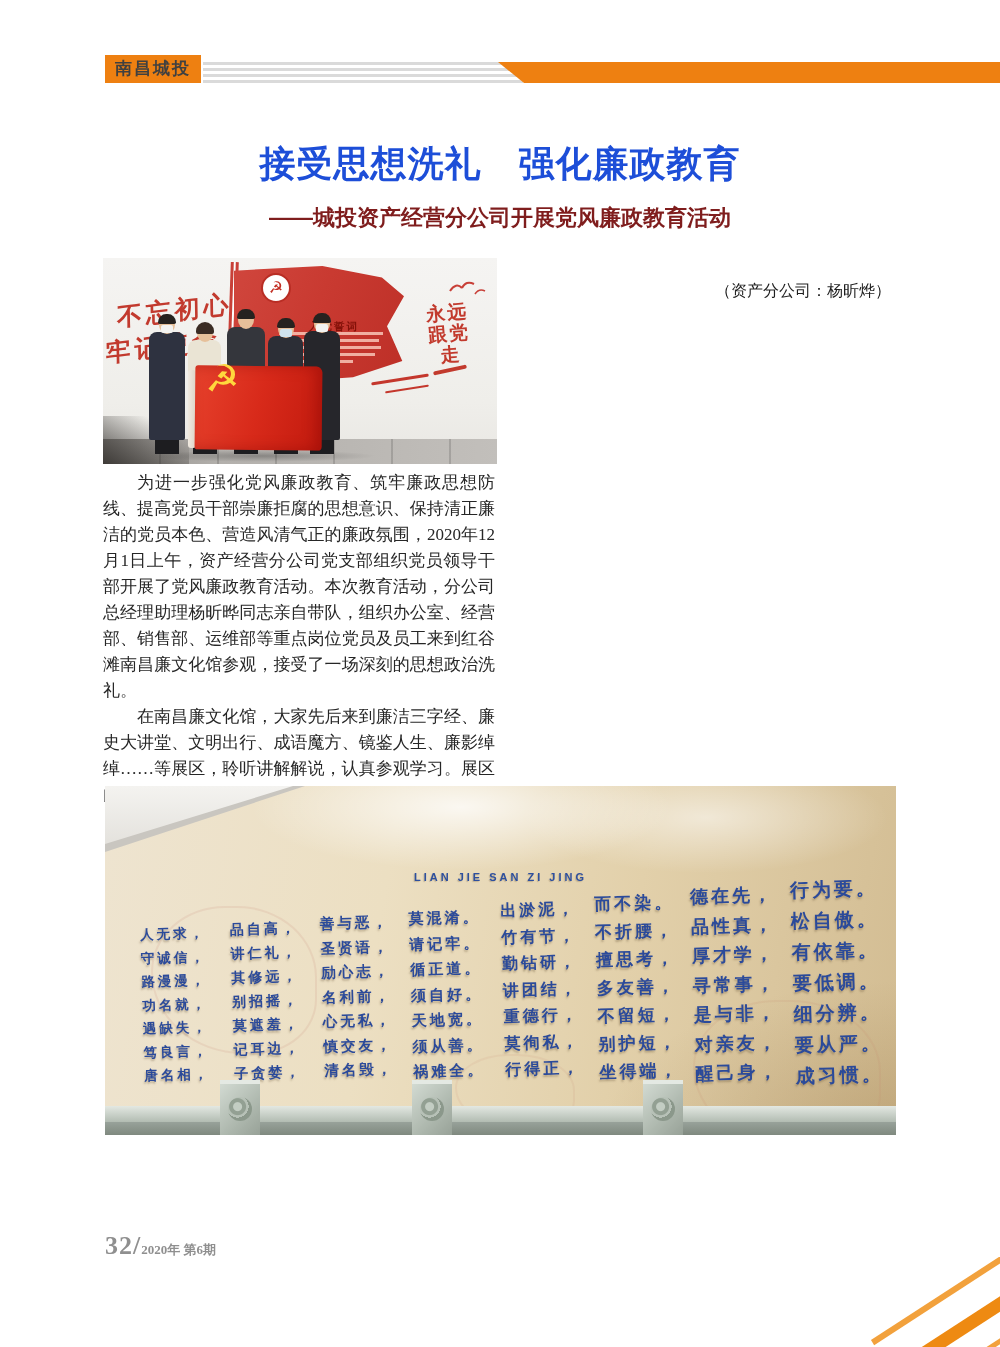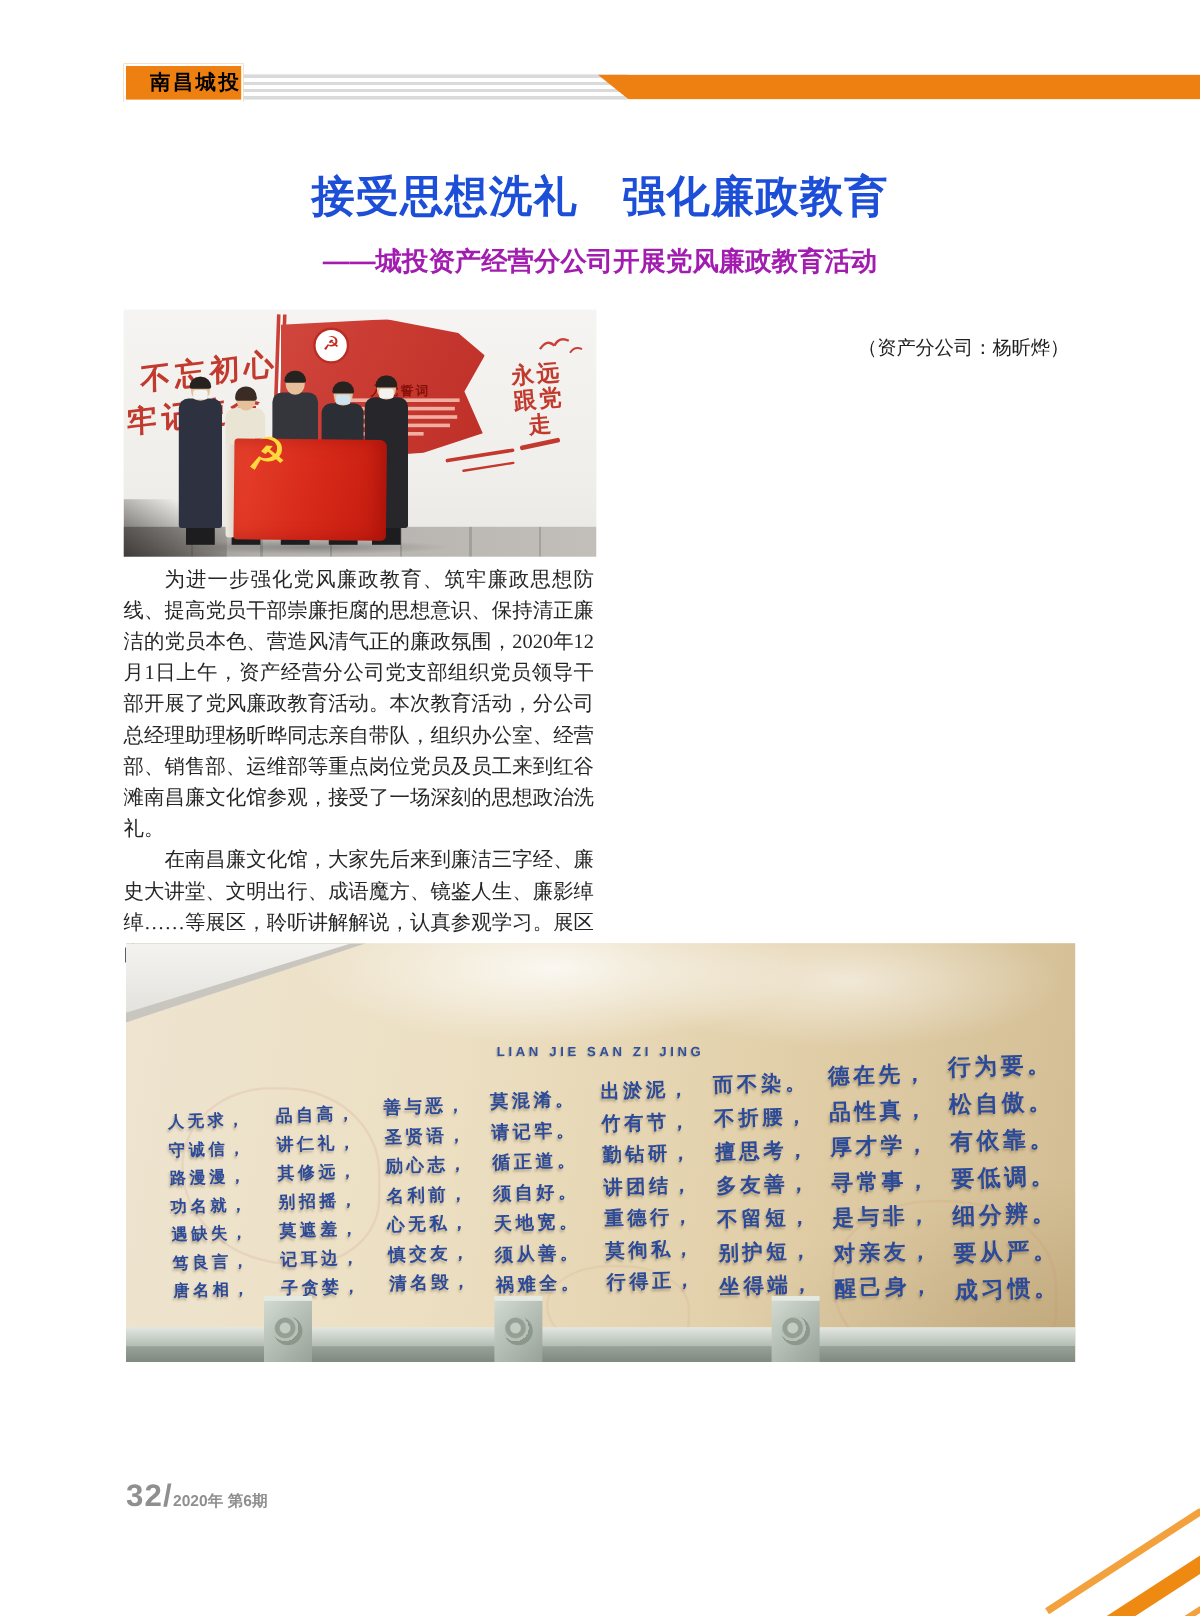--- a/index.html
+++ b/index.html
@@ -6,28 +6,28 @@
   html,body { background:#fff; }
   body { font-family:"Liberation Sans","DejaVu Sans",sans-serif; }
   .page { position:relative; width:1000px; height:1347px; background:#fff; overflow:hidden; }
 
   
   .hdr-stripes { position:absolute; left:103px; top:62px; width:420px; height:21px;
     background:repeating-linear-gradient(#dadada 0 3px, #ffffff 3px 6px); }
   .hdr-bar { position:absolute; left:498px; right:0; top:62px; height:21px; background:#ee8011;
     clip-path:polygon(0 0,100% 0,100% 100%,26px 100%); }
   .hdr-badge { position:absolute; left:103px; top:53px; width:100px; height:32px; background:#ee8011;
-    border:2px solid #fff; color:#000000; font-weight:bold; font-size:17px; line-height:28px;
-    text-align:right; letter-spacing:2px; }
+    border:2px solid #fff; color:#404040; font-weight:bold; font-size:17px; line-height:28px;
+    text-align:center; letter-spacing:2px; }
 
   
   .title { position:absolute; left:103px; width:794px; top:140px; text-align:center;
     font-size:36px; font-weight:bold; color:#1d4ed8; letter-spacing:1px; }
   .subtitle { position:absolute; left:103px; width:794px; top:203px; text-align:center;
-    font-size:22px; font-weight:bold; color:#a21caf; }
+    font-size:22px; font-weight:bold; color:#7f1d1d; }
 
   
   .col { position:absolute; top:258px; width:392px; font-family:"Liberation Serif","DejaVu Serif",serif;
     font-size:17px; line-height:26px; color:#262626; text-align:justify; }
   .col-left { left:103px; }
   .col-right { left:511px; width:386px; }
   .col p.indent { text-indent:2em; }
   .byline { text-align:right; font-size:16px; margin-top:20px; padding-right:6px; color:#1f1f1f; }
 
   
@@ -131,21 +131,21 @@
     background:linear-gradient(#98a29a,#7f897f); }
   .rail-post { position:absolute; top:294px; width:40px; height:56px; z-index:1;
     background:linear-gradient(135deg,#d2dad2 0%, #aeb8ae 60%, #97a197 100%);
     border-top:4px solid #e4e9e3; }
   .rail-post .medal { position:absolute; left:50%; top:50%; transform:translate(-50%,-54%);
     width:24px; height:24px; border-radius:50%;
     background:radial-gradient(circle at 40% 40%, #c3cdc3 0 4px, #93a093 5px 8px, #b7c1b7 9px 11px, #8b988b 11px); }
 
   
   .footer { position:absolute; left:105px; top:1231px; display:flex; align-items:baseline;
-    color:#8f8f8f; }
+    color:#8f8f8f;font-family:Liberation Serif, serif; }
   .footer .num { font-size:26px; font-weight:bold; letter-spacing:1px; }
   .footer .issue { font-size:13px; font-weight:bold; margin-left:0; }
 
   .corner { position:absolute; right:0; bottom:0; width:160px; height:90px; overflow:hidden; }
   .corner .bar { position:absolute; width:230px; transform:rotate(-33deg); }
   .corner .b1 { height:6px;  background:#f2a13c; left:14px; top:20px; }
   .corner .b2 { height:13px; background:#ee8a12; left:38px; top:45px; }
   .corner .b3 { height:5px;  background:#f2a13c; left:60px; top:72px; }
 </style>
 </head>

